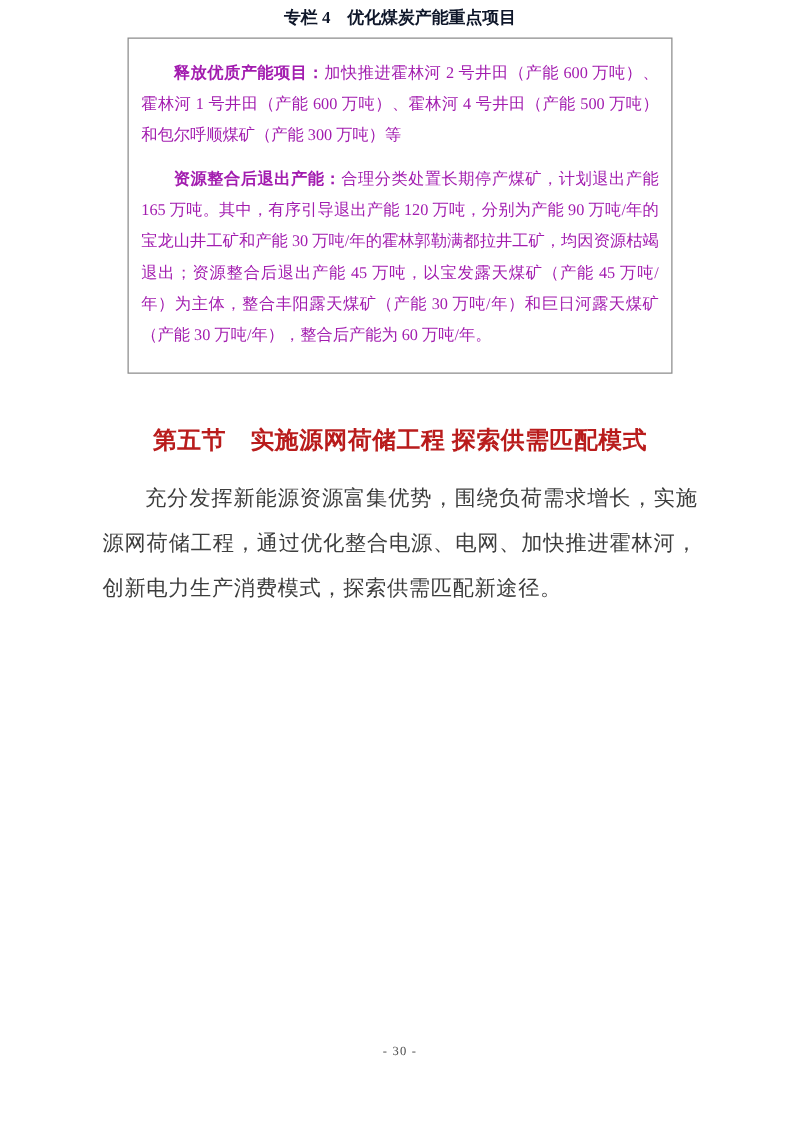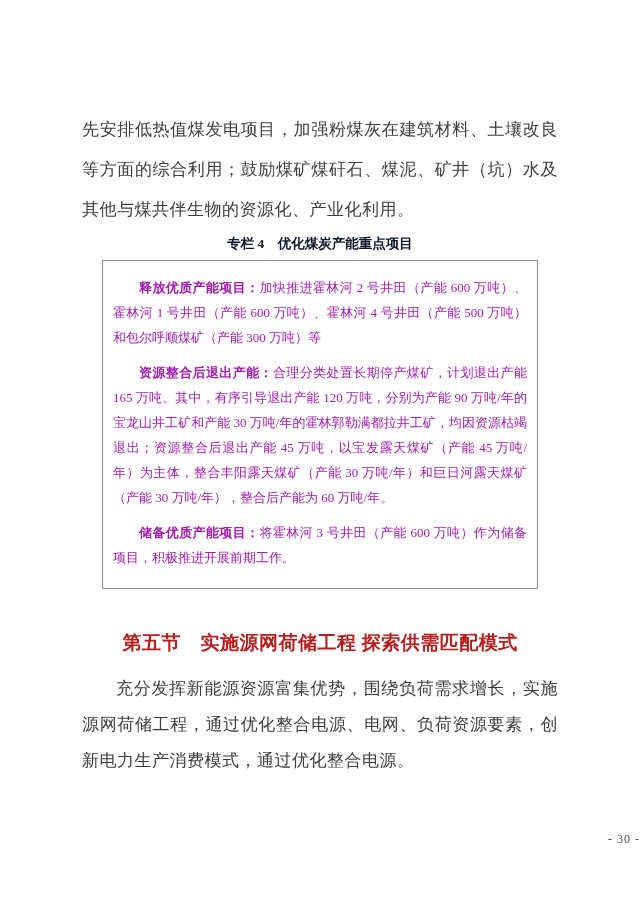--- a/index.html
+++ b/index.html
@@ -71,48 +71,44 @@
   .body-para.bottom {
     margin-top: 14px;
     line-height: 36px;
     text-indent: 2em;
   }
   .page-number {
     position: absolute;
     left: 0;
     right: 0;
     bottom: 58px;
-    text-align: right;
-    font-size: 12px;
+    text-align: center;
+    font-size: 10px;
     color: #4a4a4a;
     letter-spacing: 1px;
   }
 </style>
 </head>
 <body>
 
 <div class="page">
   <div class="content">
 
-    <p class="body-para first">先安排低热值煤发电项目，加强粉煤灰在建筑材料、土壤改良等方面的综合利用；鼓励煤矿煤矸石、煤泥、矿井（坑）水及其他与煤共伴生物的资源化、产业化利用。</p>
 
     <p class="box-title">专栏 4　优化煤炭产能重点项目</p>
 
     <div class="callout">
       <p>
         <span class="lead">释放优质产能项目：</span><span>加快推进霍林河 2 号井田（产能 600 万吨）、霍林河 1 号井田（产能 600 万吨）、霍林河 4 号井田（产能 500 万吨）和包尔呼顺煤矿（产能 300 万吨）等</span>
       </p>
       <p>
         <span class="lead">资源整合后退出产能：</span><span>合理分类处置长期停产煤矿，计划退出产能 165 万吨。其中，有序引导退出产能 120 万吨，分别为产能 90 万吨/年的宝龙山井工矿和产能 30 万吨/年的霍林郭勒满都拉井工矿，均因资源枯竭退出；资源整合后退出产能 45 万吨，以宝发露天煤矿（产能 45 万吨/年）为主体，整合丰阳露天煤矿（产能 30 万吨/年）和巨日河露天煤矿（产能 30 万吨/年），整合后产能为 60 万吨/年。</span>
       </p>
-      <p>
-        <span class="lead">储备优质产能项目：</span><span>将霍林河 3 号井田（产能 600 万吨）作为储备项目，积极推进开展前期工作。</span>
-      </p>
     </div>
 
     <h2 class="section-heading">第五节　实施源网荷储工程 探索供需匹配模式</h2>
 
-    <p class="body-para bottom">充分发挥新能源资源富集优势，围绕负荷需求增长，实施源网荷储工程，通过优化整合电源、电网、负荷资源要素，创新电力生产消费模式，通过优化整合电源。</p>
+    <p class="body-para bottom">充分发挥新能源资源富集优势，围绕负荷需求增长，实施源网荷储工程，通过优化整合电源、电网、加快推进霍林河，创新电力生产消费模式，探索供需匹配新途径。</p>
 
   </div>
 
   <div class="page-number">- 30 -</div>
 </div>
 
 </body></html>

